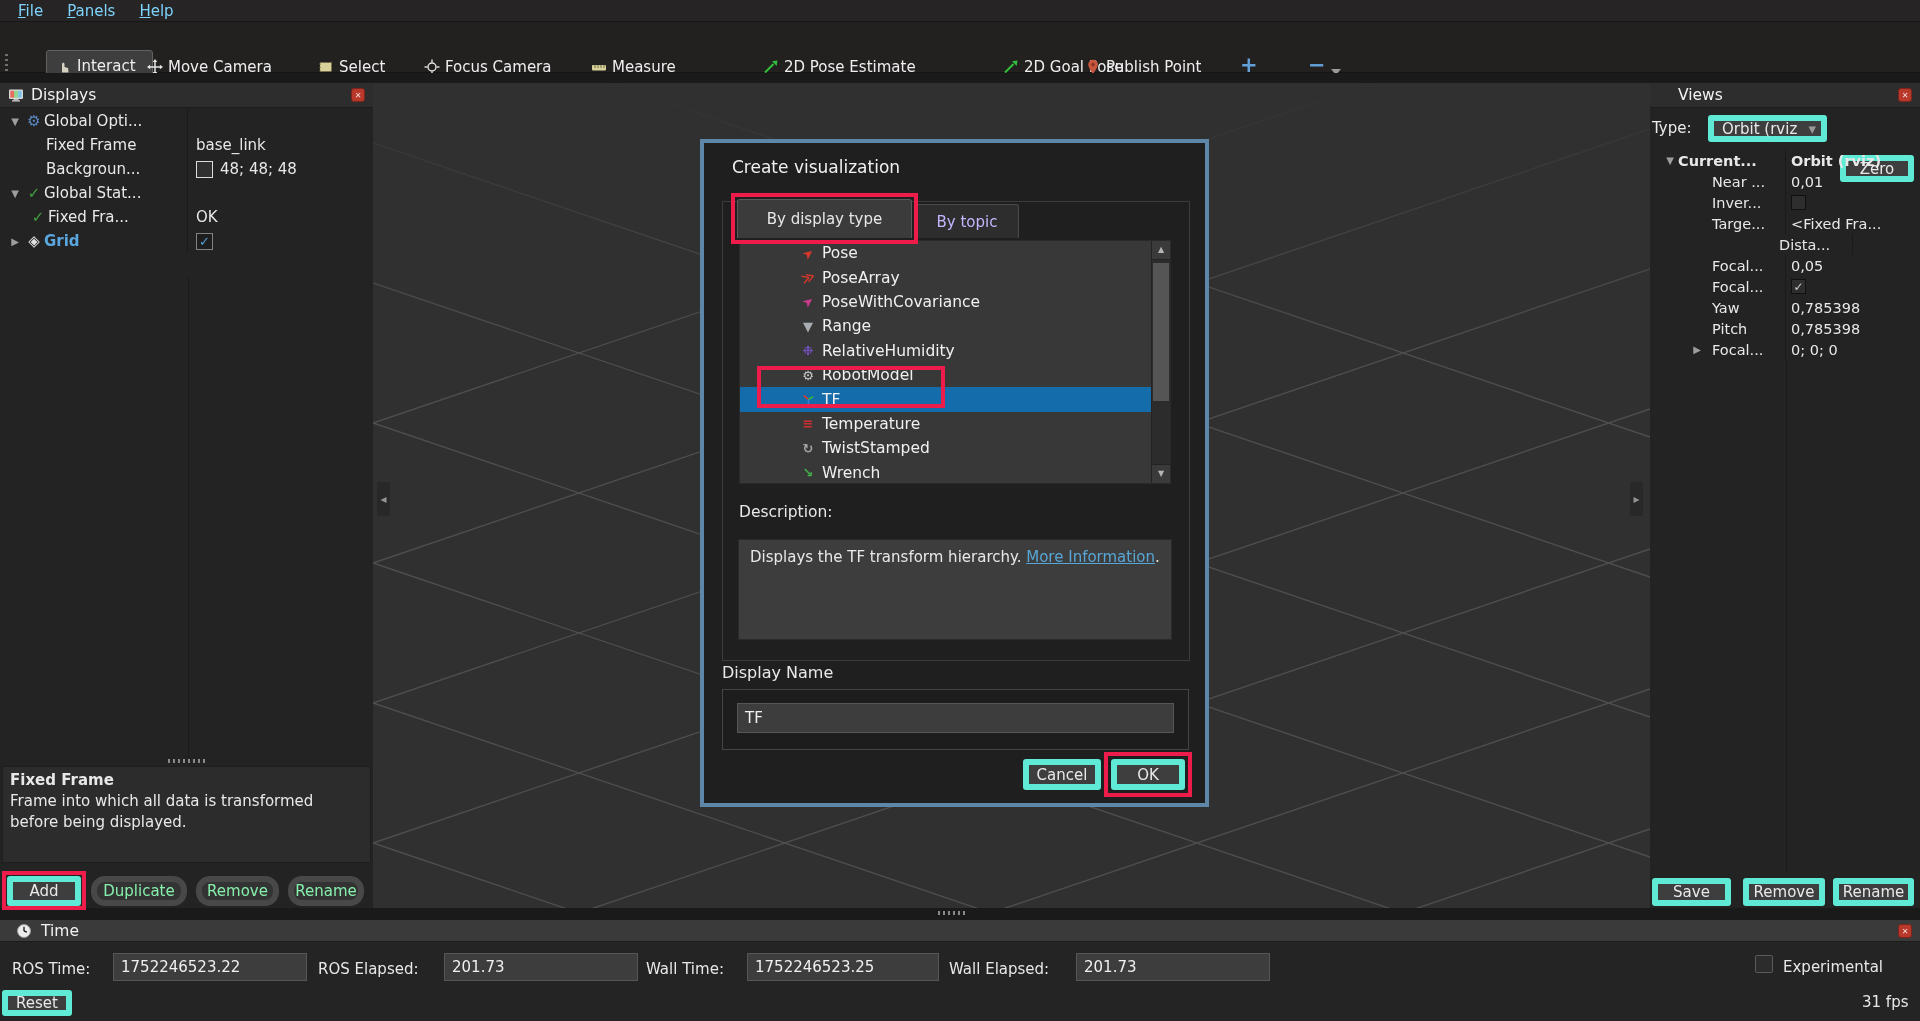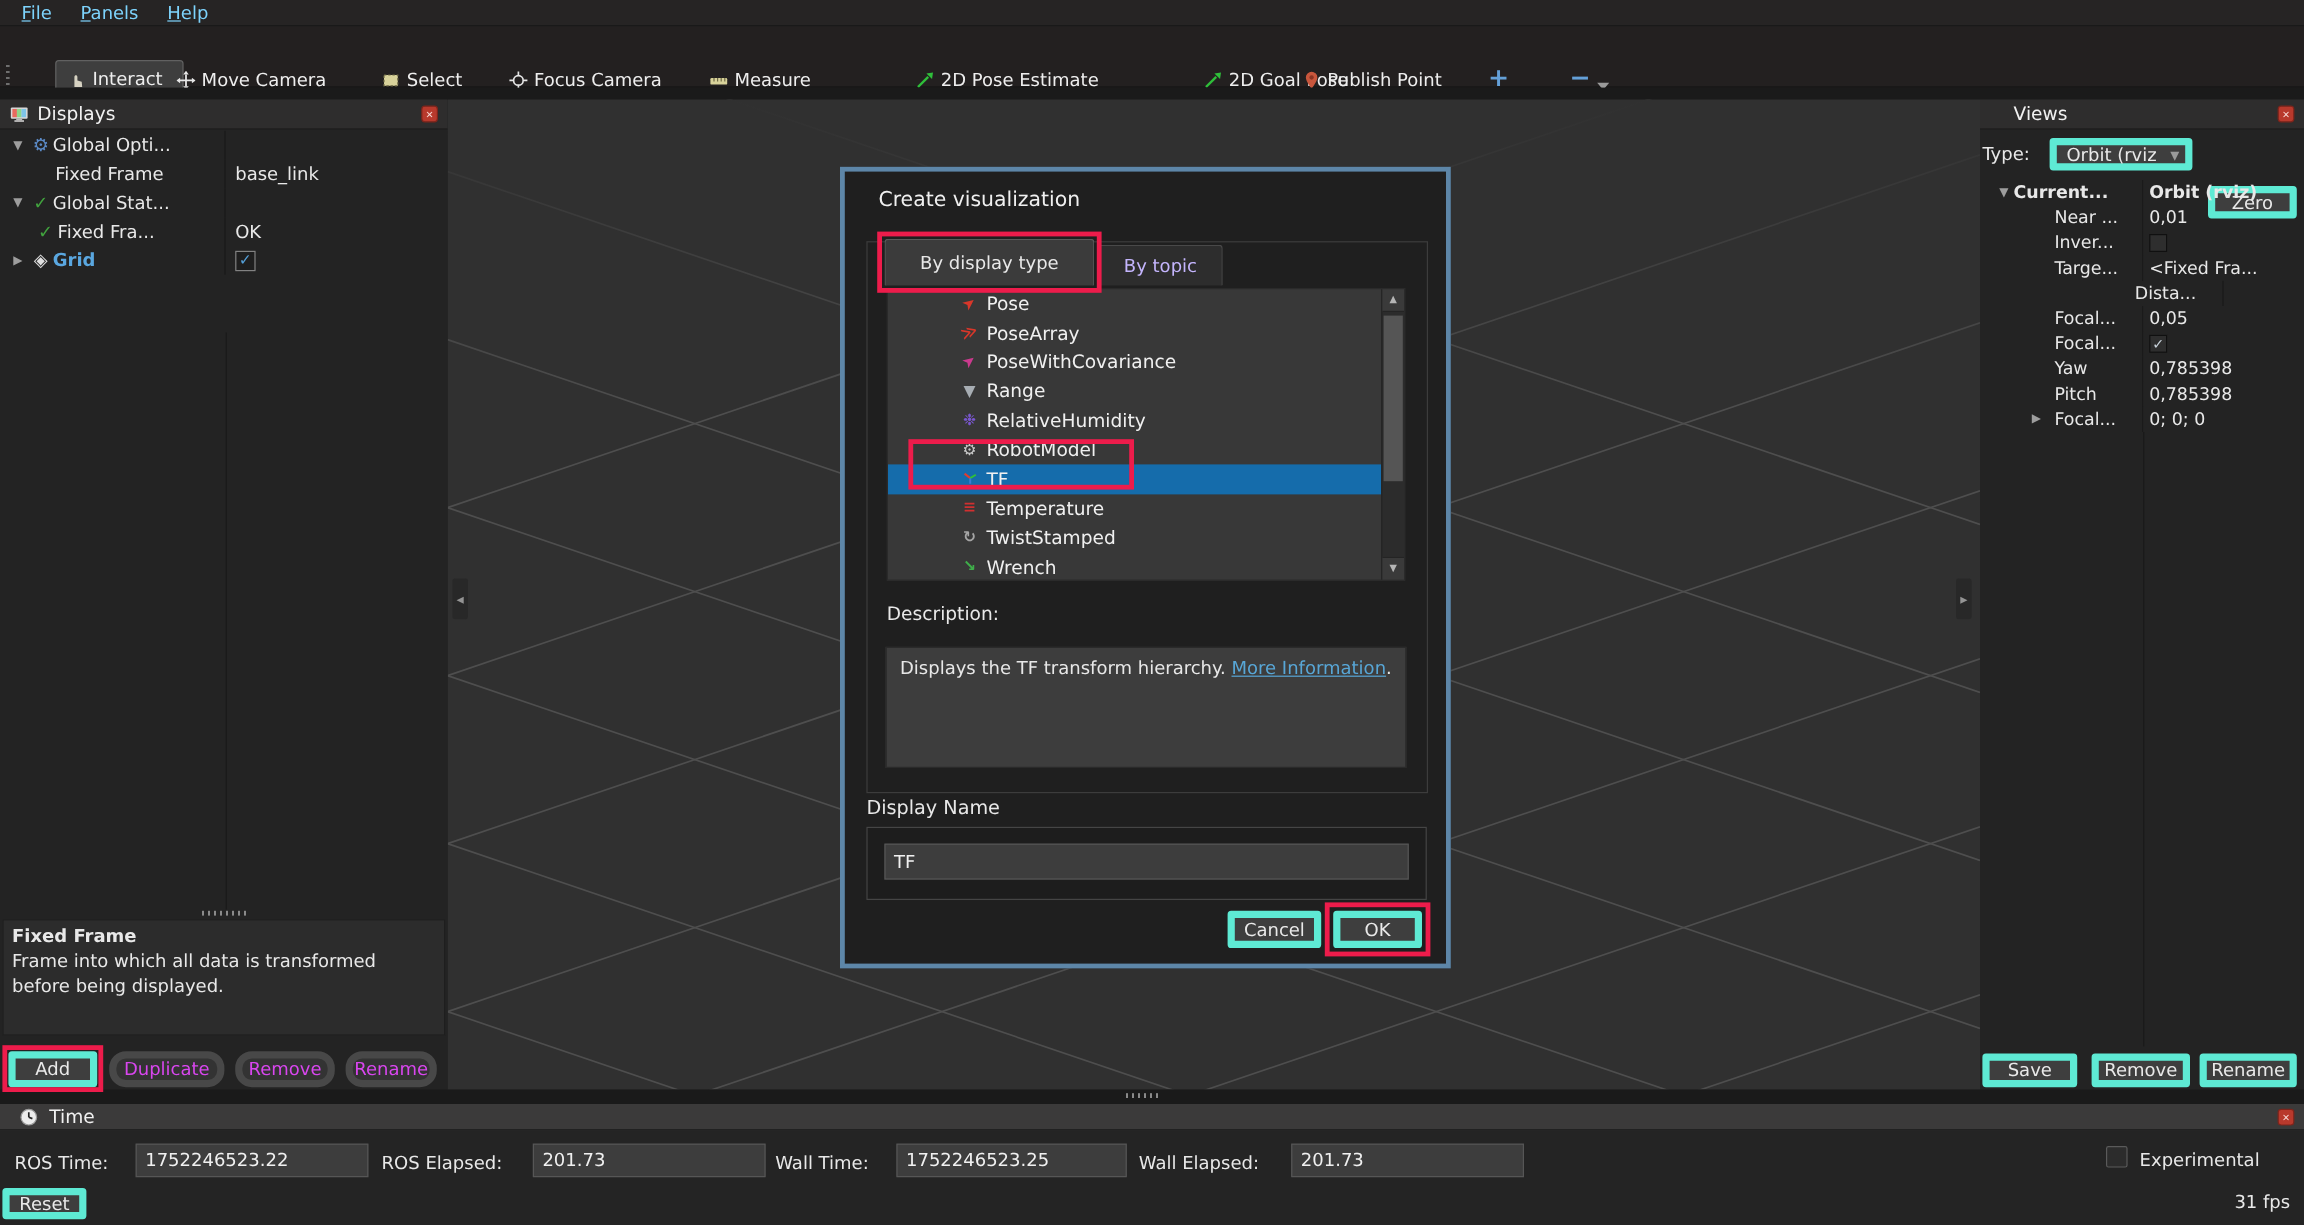--- a/index.html
+++ b/index.html
@@ -28,21 +28,21 @@
   .closebtn{width:14px;height:14px;background:#b8392c;border:1px solid #7e241b;border-radius:3px;color:#f7d9d5;
             font-size:8px;line-height:13px;text-align:center;box-sizing:border-box;}
   .trow{display:flex;align-items:center;height:24px;}
   .tcell-l{width:188px;box-sizing:border-box;display:flex;align-items:center;height:100%;border-right:1px solid #1a1a1a;overflow:hidden;white-space:nowrap;}
   .tcell-r{flex:1;display:flex;align-items:center;height:100%;padding-left:8px;overflow:hidden;white-space:nowrap;}
   .expander{width:18px;font-size:10px;color:#9d9d9d;text-align:center;flex:0 0 18px;}
   .ticon2{width:20px;text-align:center;font-size:15px;flex:0 0 20px;}
   .cbx{box-sizing:border-box;display:flex;align-items:center;justify-content:center;}
   .btn{display:inline-flex;align-items:center;justify-content:center;background:#3e3e3e;border:6px solid #5eead4;
        border-radius:3px;color:#e9e9e9;font-size:15px;box-sizing:border-box;}
-  .btn.disabled{color:#d946ef;background:#333333;border-color:#484848;border-radius:14px;}
+  .btn.disabled{color:#86efac;background:#333333;border-color:#484848;border-radius:14px;}
   .annot{border:4px solid #ed1c4b;box-sizing:border-box;z-index:60;pointer-events:none;}
   
   .dialog{left:700px;top:139px;width:509px;height:668px;background:#1f1f1f;border:4px solid #5d86a8;
           box-sizing:border-box;z-index:40;}
   .tab{position:absolute;display:flex;align-items:center;justify-content:center;font-size:15px;box-sizing:border-box;}
   .lrow{display:flex;align-items:center;height:24.4px;white-space:nowrap;}
   .lrow .li-ic{display:inline-block;width:20px;margin-left:58px;text-align:center;font-size:13px;flex:0 0 20px;}
   .lrow .li-label{margin-left:4px;font-size:15.5px;color:#f0f0f0;}
   .lrow.sel{background:#156cab;}
   .link{color:#58a6d6;text-decoration:underline;}
@@ -234,20 +234,29 @@
       </div>
       <div class="trow">
         <div class="tcell-l" style="padding-left:46px;">
             <span>Fixed Frame</span>
           </div>
         <div class="tcell-r">
             <span>base_link</span>
           </div>
       </div>
       <div class="trow">
+        <div class="tcell-l" style="padding-left:46px;">
+            <span>Backgroun...</span>
+          </div>
+        <div class="tcell-r">
+          <span style="width:15px;height:15px;background:#303030;border:1px solid #dcdcdc;margin-right:7px;display:inline-block;"></span>
+          <span>48; 48; 48</span>
+        </div>
+      </div>
+      <div class="trow">
         <div class="tcell-l" style="padding-left:6px;">
           <span class="expander">▼</span>
           <span class="ticon2" style="color:#41a33e;font-weight:bold;">✓</span>
           <span>Global Stat...</span>
         </div>
         <div class="tcell-r"></div>
       </div>
       <div class="trow">
         <div class="tcell-l" style="padding-left:28px;">
           <span class="ticon2" style="color:#41a33e;font-weight:bold;">✓</span>

